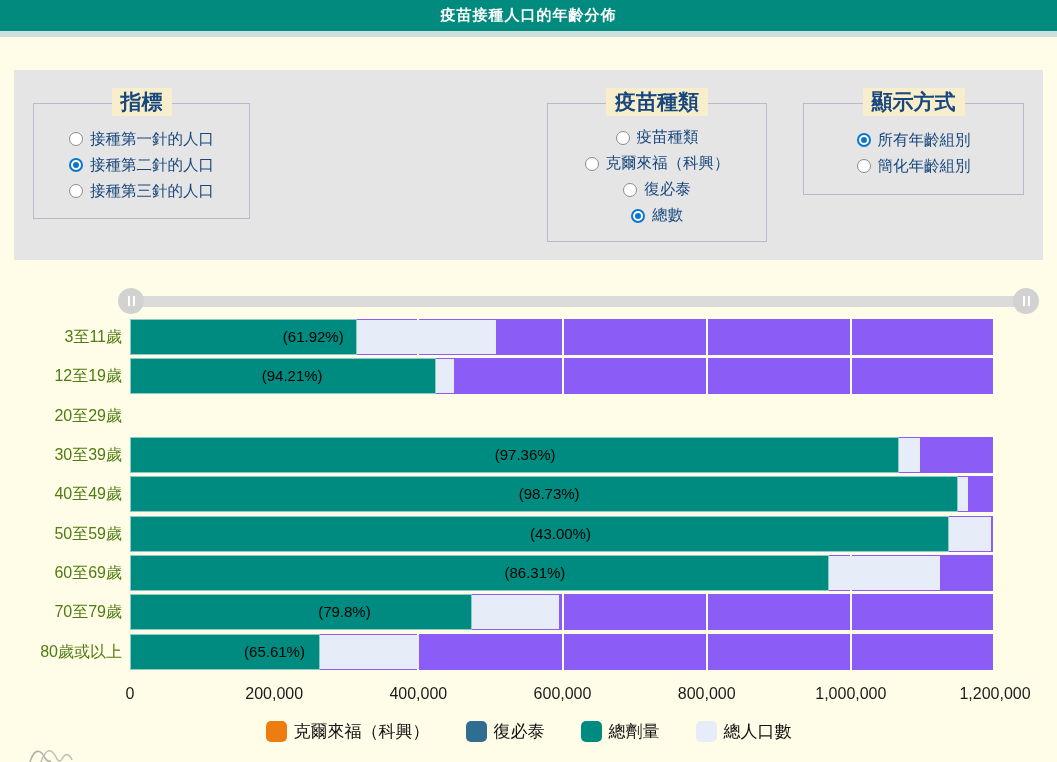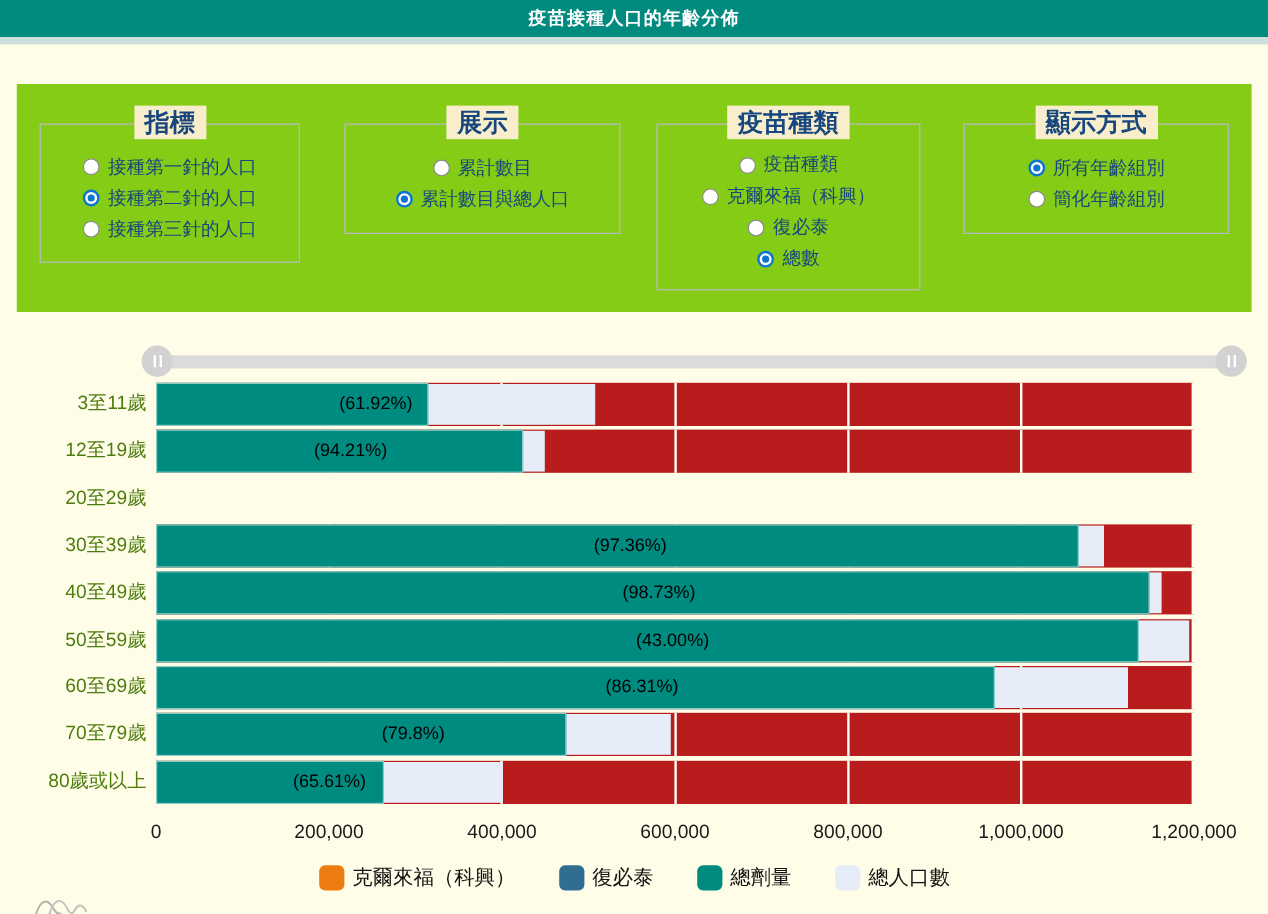--- a/index.html
+++ b/index.html
@@ -6,21 +6,21 @@
   body{font-family:"Liberation Sans","DejaVu Sans",sans-serif;}
   .app{position:relative;width:1057px;height:762px;background:#fffde7;overflow:hidden;}
 
   
   .header{position:absolute;left:0;top:0;width:100%;height:31px;background:#008b7e;
           display:flex;align-items:center;justify-content:center;}
   .header .title{color:#ffffff;font-weight:bold;font-size:15px;letter-spacing:1px;}
   .strip{position:absolute;left:0;top:31px;width:100%;height:6px;background:#cde0de;}
 
   
-  .controls{position:absolute;left:14px;top:70px;width:1029px;height:190px;background:#84cc16;}
+  .controls{position:absolute;left:14px;top:70px;width:1029px;height:190px;background:#e5e5e5;}
   .fgroup{position:absolute;top:33px;border:1px solid #b9bac9;box-sizing:border-box;}
   .fgroup .ftitle{position:absolute;top:-16px;left:50%;transform:translateX(-50%);
     background:#f8eecb;padding:0 9px;font-size:21px;font-weight:bold;color:#17477e;white-space:nowrap;}
   .fgroup .opts{position:absolute;left:0;right:0;top:8px;bottom:0;display:flex;flex-direction:column;
     align-items:center;justify-content:center;gap:5px;}
   .opt{display:flex;align-items:center;gap:7px;color:#17477e;font-size:15.5px;cursor:pointer;white-space:nowrap;}
   .radio{width:14px;height:14px;border-radius:50%;background:#fff;border:1px solid #8b8b8b;
     box-sizing:border-box;position:relative;flex:none;}
   .radio.sel{border:2px solid #0b76d1;}
   .radio.sel::after{content:"";position:absolute;left:2px;top:2px;width:6px;height:6px;border-radius:50%;background:#0b76d1;}
@@ -31,21 +31,21 @@
     display:flex;align-items:center;justify-content:center;gap:3px;}
   .slider-handle i{display:block;width:2px;height:10px;background:#ffffff;}
   .slider-handle.left{left:118px;}
   .slider-handle.right{left:1013px;}
 
   
   .chart{position:absolute;left:0;top:319px;width:1057px;height:355px;}
   .crow{position:absolute;left:0;width:1057px;height:36px;}
   .ylab{position:absolute;left:0;top:0;width:122px;height:36px;line-height:36px;text-align:right;
     font-size:16px;color:#4d7c0f;}
-  .plot{position:absolute;left:130px;top:0;width:865px;height:36px;background:#b91c1c;}
+  .plot{position:absolute;left:130px;top:0;width:865px;height:36px;background:#8b5cf6;}
   .gl{position:absolute;top:0;width:2px;height:36px;background:#fffef4;z-index:1;}
   .popbar{position:absolute;left:0;top:1px;height:34px;background:#e7edf8;z-index:2;}
   .dosebar{position:absolute;left:0;top:0;height:36px;background:#008b80;z-index:3;box-sizing:border-box;
     border:1px solid rgba(255,255,255,0.55);}
   .plabel{position:absolute;top:0;height:36px;line-height:36px;transform:translateX(-50%);
     z-index:4;font-size:15px;color:#000;white-space:nowrap;}
 
   
   .xaxis{position:absolute;left:0;top:685px;width:1057px;height:20px;}
   .xtick{position:absolute;top:0;transform:translateX(-50%);font-size:16px;color:#1a1a1a;white-space:nowrap;}
@@ -76,33 +76,20 @@
             <span class="radio"></span>
             <span>接種第一針的人口</span>
           </div>
           <div class="opt">
             <span class="radio sel"></span>
             <span>接種第二針的人口</span>
           </div>
           <div class="opt">
             <span class="radio"></span>
             <span>接種第三針的人口</span>
-          </div>
-        </div>
-      </div>
-      <div class="fgroup" style="left: 273px; width: 230px; height: 92px;">
-        <div class="ftitle">展示</div>
-        <div class="opts">
-          <div class="opt">
-            <span class="radio"></span>
-            <span>累計數目</span>
-          </div>
-          <div class="opt">
-            <span class="radio sel"></span>
-            <span>累計數目與總人口</span>
           </div>
         </div>
       </div>
       <div class="fgroup" style="left: 533px; width: 220px; height: 139px;">
         <div class="ftitle">疫苗種類</div>
         <div class="opts">
           <div class="opt">
             <span class="radio"></span>
             <span>疫苗種類</span>
           </div>

